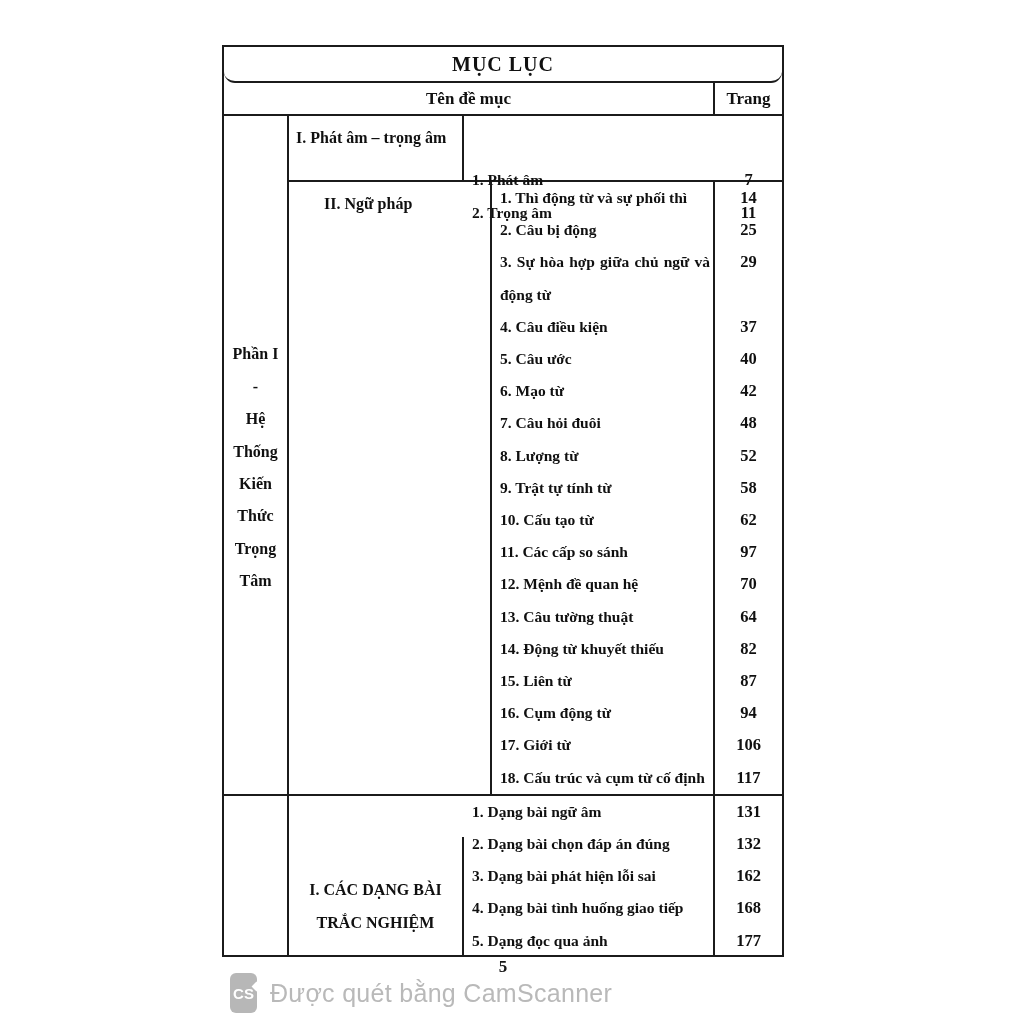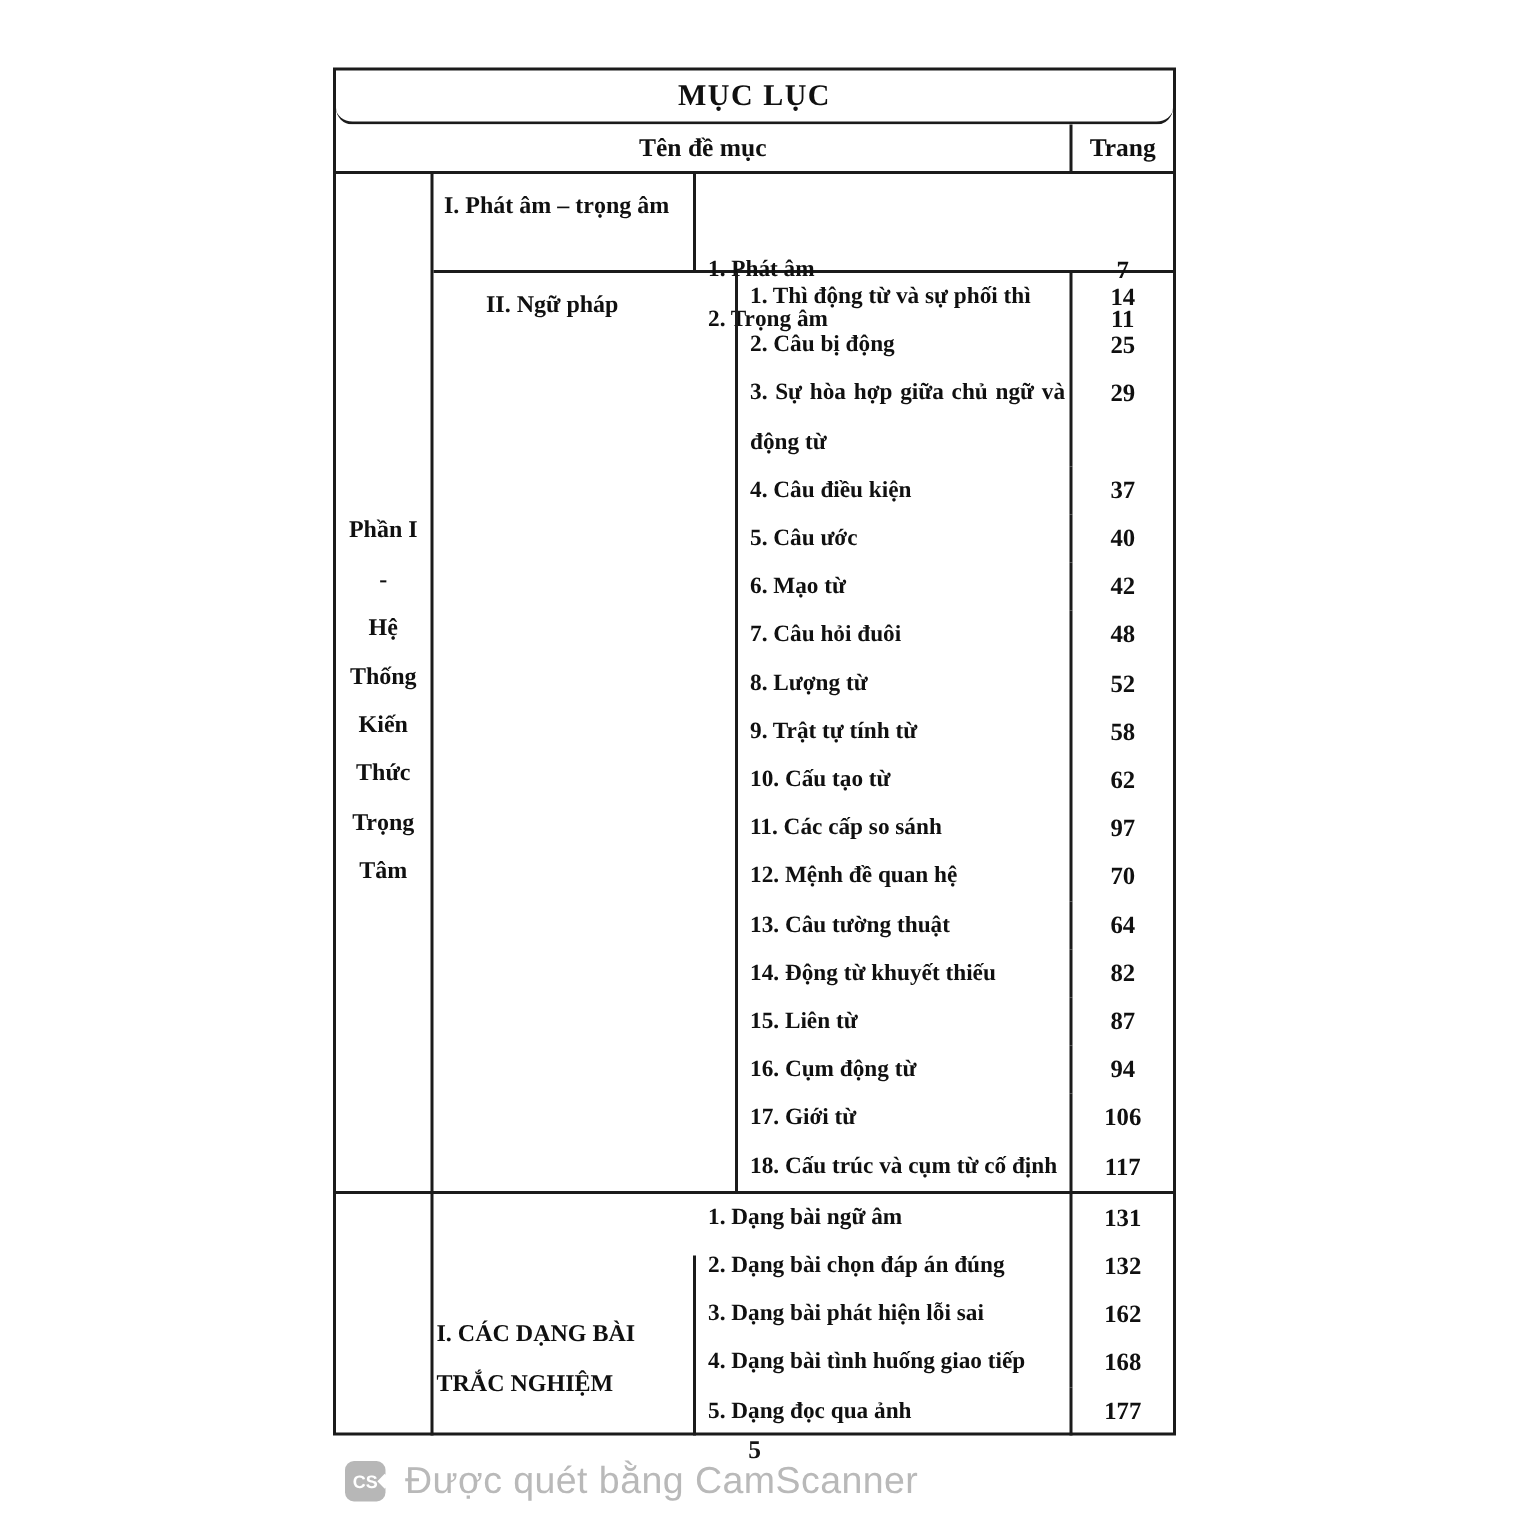--- a/index.html
+++ b/index.html
@@ -59,21 +59,21 @@
   .sectA { height:66px; flex:0 0 66px; border-bottom:2px solid #1b1b1b; box-sizing:border-box; }
   .sectB { flex:1;padding-left:28px; }
   .col2 {
     width:175px; flex:0 0 175px;
     border-right:2px solid #1b1b1b; box-sizing:border-box;
     padding:6px 2px 0 7px; font-size:16px; line-height:32.2px;
   }
   .col2-center {
     width:175px; flex:0 0 175px;
     border-right:2px solid #1b1b1b; box-sizing:border-box;
-    display:flex; flex-direction:column; align-items:flex-start; justify-content:center;
+    display:flex; flex-direction:column; align-items:center; justify-content:center;
     padding:30px 2px 12px 2px; font-size:16px; line-height:33px; text-align:center;margin-top:41px;
   }
   .items { flex:1; display:flex; flex-direction:column; }
   .irow { display:flex; }
   .sectA .irow { height:33px; flex:0 0 33px; }
   .sectA .itext, .sectA .ipage { line-height:33px;margin-top:47px; }
   .sectB .itext, .sectB .ipage, .part2 .itext, .part2 .ipage { line-height:32.2px; }
   .itext {
     flex:1; padding:0 3px 0 8px;
     font-size:15.5px; text-align:justify;
@@ -87,23 +87,23 @@
   .footer-pageno {
     position:absolute; left:222px; top:957px; width:562px;
     text-align:center; font-size:17px; font-weight:700; color:#161616;
   }
   .scanner-bar {
     position:absolute; left:230px; top:973px;
     display:flex; align-items:center; gap:13px;
   }
   .cs-badge {
     position:relative;
-    width:27px; height:27px; background:#b7b7b7; border-radius:6px;
+    width:27px; height:40px; background:#b7b7b7; border-radius:6px;
     color:#ffffff; font-family:"Liberation Sans", sans-serif;
-    font-weight:700; font-size:12px;
+    font-weight:700; font-size:15px;
     display:flex; align-items:center; justify-content:center;
   }
   .cs-notch {
     position:absolute; right:-3px; top:10px;
     width:7px; height:7px; background:#ffffff; transform:rotate(45deg);
   }
   .scanner-text {
     font-family:Liberation Sans, sans-serif;
     font-size:25px; color:#b9b9b9; letter-spacing:0.3px; font-weight:400;
   }

